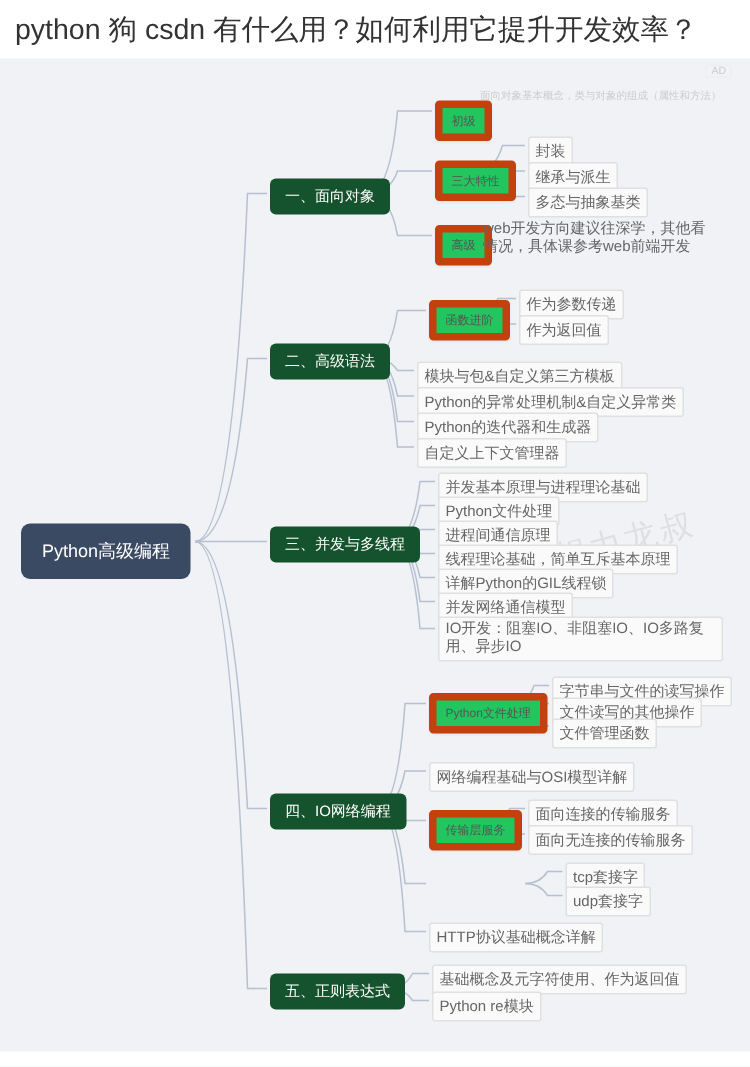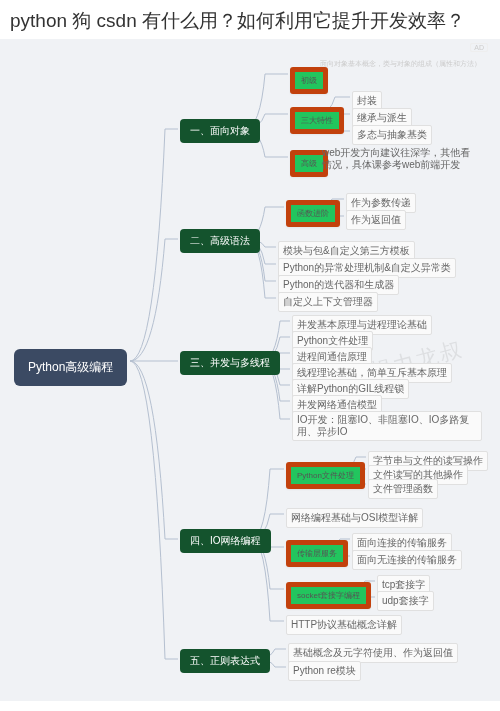--- a/index.html
+++ b/index.html
@@ -99,21 +99,20 @@
 
 <div class="branch" style="left:180px;top:490px">四、IO网络编程</div>
 <div class="sub" style="left:286px;top:423px">Python文件处理</div>
 <div class="leaf bx" style="left:368px;top:412px">字节串与文件的读写操作</div>
 <div class="leaf bx" style="left:368px;top:426px">文件读写的其他操作</div>
 <div class="leaf bx" style="left:368px;top:440px">文件管理函数</div>
 <div class="leaf bx" style="left:286px;top:469px">网络编程基础与OSI模型详解</div>
 <div class="sub" style="left:286px;top:501px">传输层服务</div>
 <div class="leaf bx" style="left:352px;top:494px">面向连接的传输服务</div>
 <div class="leaf bx" style="left:352px;top:511px">面向无连接的传输服务</div>
-<div class="sub" style="left:286px;top:543px">socket套接字编程</div>
 <div class="leaf bx" style="left:377px;top:536px">tcp套接字</div>
 <div class="leaf bx" style="left:377px;top:552px">udp套接字</div>
 <div class="leaf bx" style="left:286px;top:576px">HTTP协议基础概念详解</div>
 
 <div class="branch" style="left:180px;top:610px">五、正则表达式</div>
 <div class="leaf bx" style="left:288px;top:604px">基础概念及元字符使用、作为返回值</div>
 <div class="leaf bx" style="left:288px;top:622px">Python  re模块</div>
 
 </div>
 

